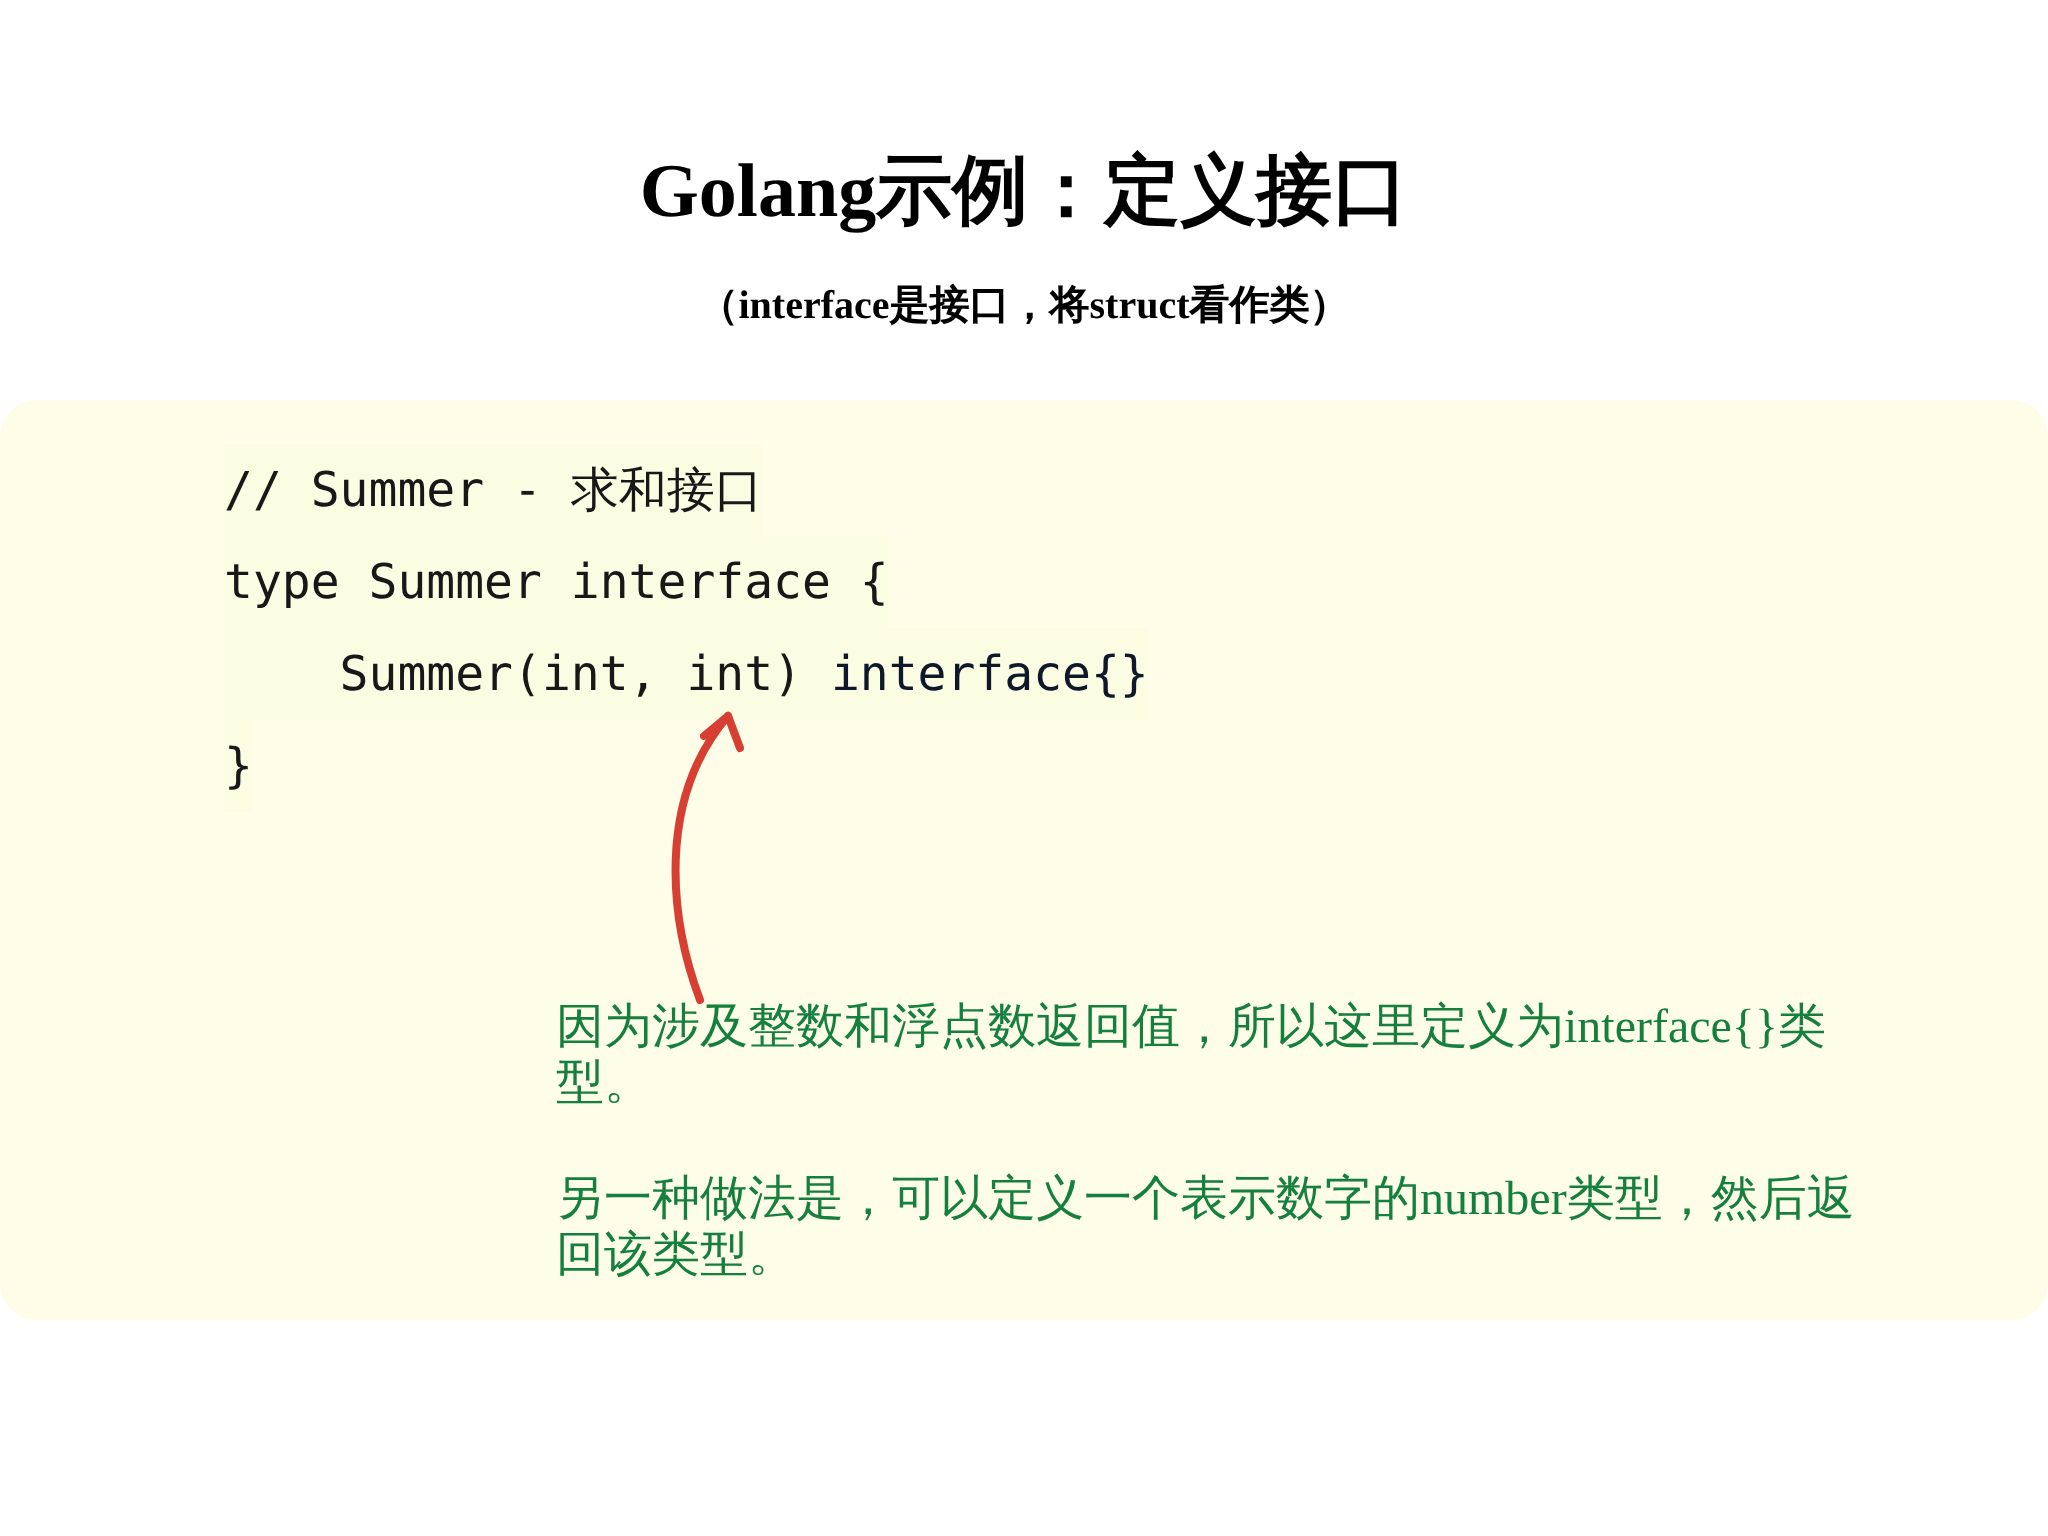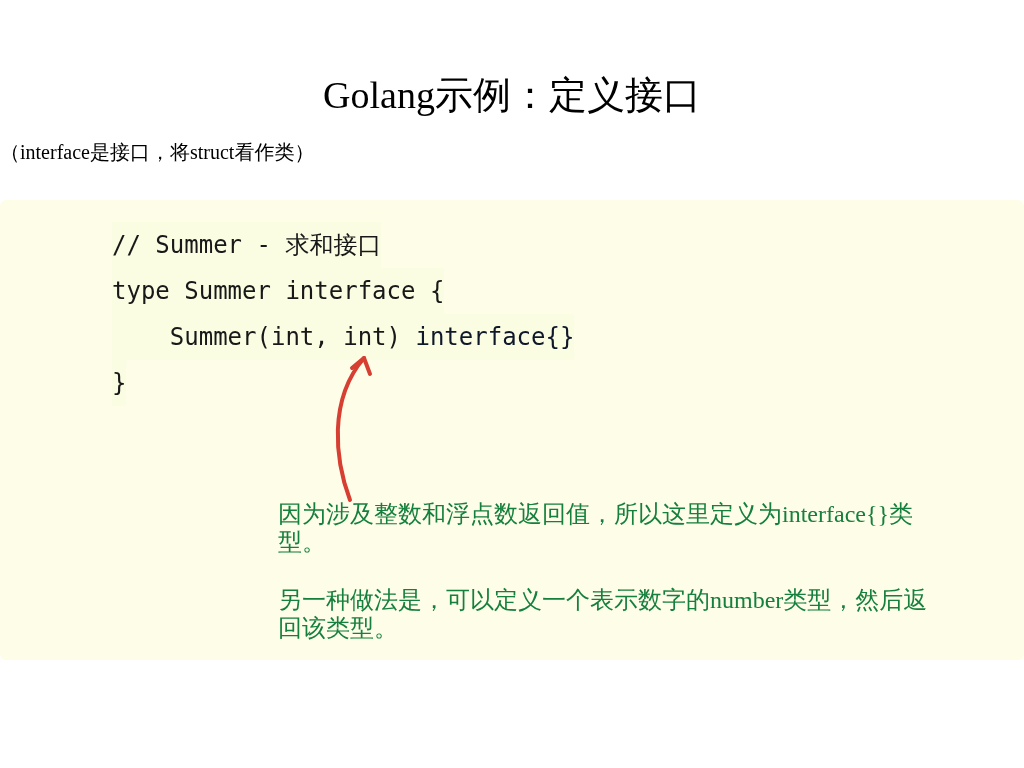--- a/index.html
+++ b/index.html
@@ -11,38 +11,39 @@
     overflow: hidden;
   }
   .slide {
     width: 100%;
     height: 100%;
     position: relative;
   }
   .title {
     text-align: center;
     font-size: 38px;
-    font-weight: normal;
+    font-weight: bold;
     color: #000;
     padding-top: 70px;
   }
   .subtitle {
+    text-align: center;
     font-size: 20px;
-    font-weight: normal;
+    font-weight: bold;
     color: #000;
     margin-top: 18px;
   }
   .code-panel {
     position: absolute;
     left: 0;
     right: 0;
     top: 200px;
     height: 460px;
     background: #fefde8;
-    border-radius: 6px;
+    border-radius: 18px;
     padding-left: 26px;
   }
   .code-block {
     position: absolute;
     left: 112px;
     top: 22px;
     font-family: Menlo, Consolas, "DejaVu Sans Mono", monospace;
     font-size: 24px;
     line-height: 46px;
     color: #181818;

